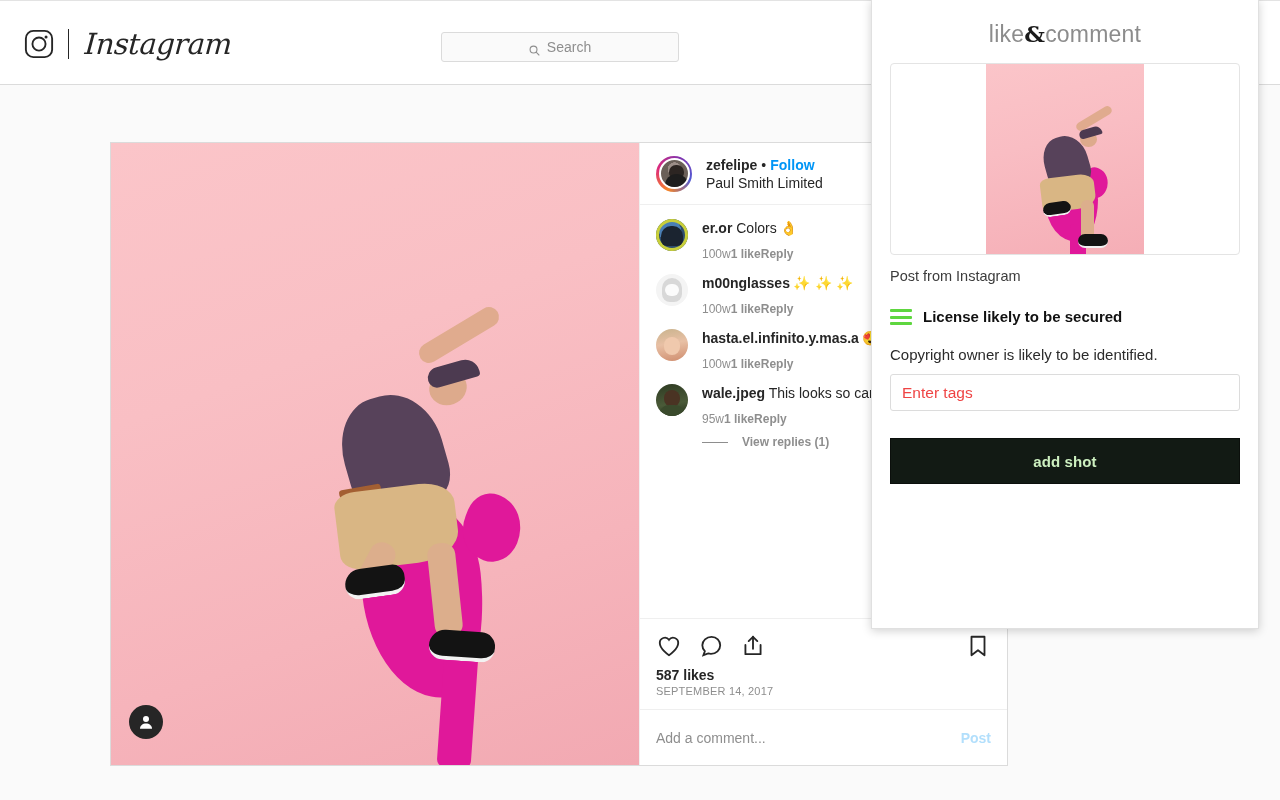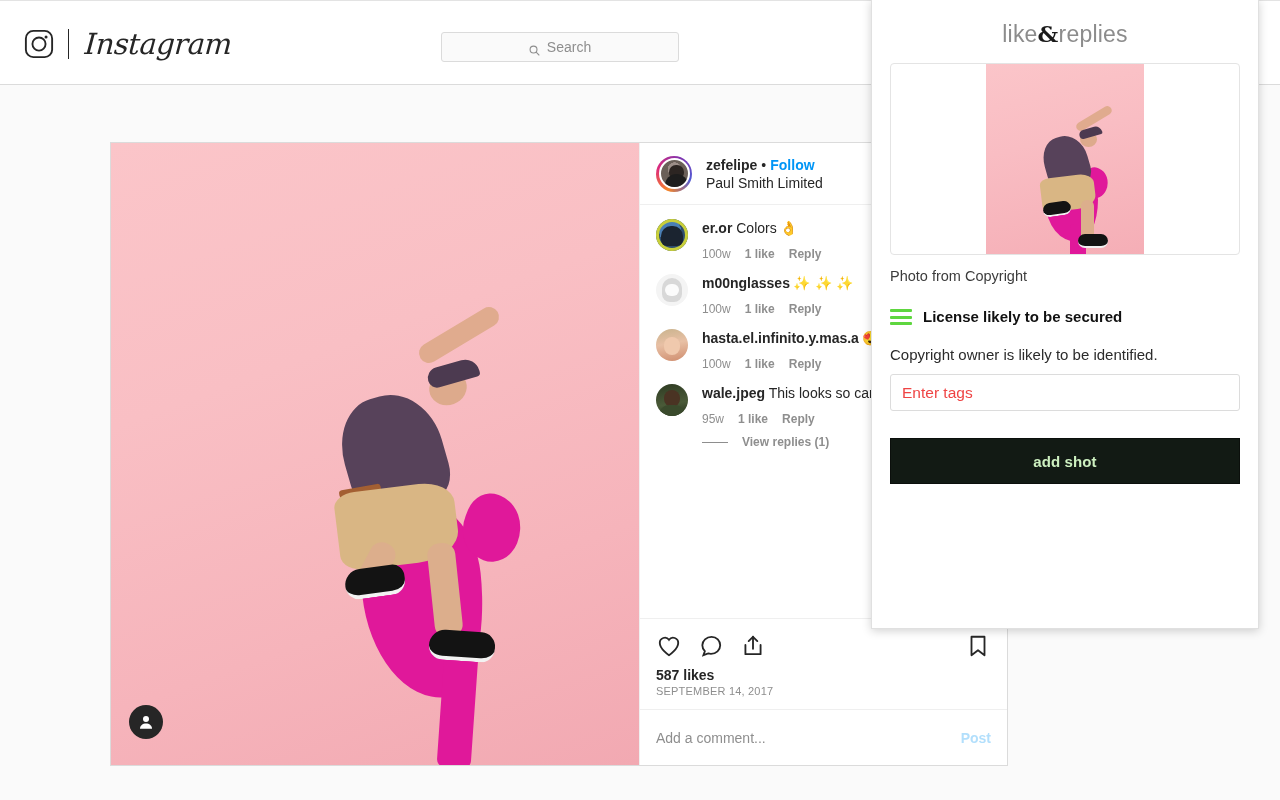--- a/index.html
+++ b/index.html
@@ -238,21 +238,21 @@
 
   .cmt-body { flex: 1 1 auto; min-width: 0; }
   .cmt-text {
     font-size: 14px; line-height: 19px; color:#262626;
     word-break: break-word;
   }
   .cmt-text .cu { font-weight: 700; }
   .cmt-meta {
     margin-top: 9px;
     font-size: 12px; color: #8e8e8e;
-    display: flex; align-items: center; gap: 14px;
+    display: flex; align-items: center; 
   }
   .cmt-meta .bold { font-weight: 600; }
   .cmt-meta .rep { font-weight: 600; }
   .cmt-replies {
     margin-top: 9px;
     display: flex; align-items: center; gap: 14px;
     font-size: 12px; color:#8e8e8e; font-weight: 600;
   }
   .rep-line { display:inline-block; width: 26px; height:1px; background:#8e8e8e; }
 
@@ -539,40 +539,40 @@
       <span class="ph">Add a comment...</span>
       <span class="post-btn">Post</span>
     </div>
 
   </div>
 </div>
 
 <div class="ext">
 
   <div class="ext-logo">
-    <span class="g">like</span><span class="amp">&amp;</span><span class="g">replies</span>
+    <span class="g">like</span><span class="amp">&amp;</span><span class="g">comment</span>
   </div>
 
   <div class="ext-thumb">
     <div class="thumb-img">
       <div class="t-shadow-blob"></div>
       <div class="t-shadow-leg"></div>
       <div class="t-shadow-arm"></div>
       <div class="t-arm"></div>
       <div class="t-torso"></div>
       <div class="t-head"></div>
       <div class="t-cap"></div>
       <div class="t-shorts"></div>
       <div class="t-legb"></div>
       <div class="t-shoea"></div>
       <div class="t-shoeb"></div>
     </div>
   </div>
 
-  <div class="ext-caption">Photo from Copyright</div>
+  <div class="ext-caption">Post from Instagram</div>
 
   <div class="ext-status">
     <span class="lic-icon">
         <i></i>
         <i></i>
         <i></i>
       </span>
     <span class="ext-status-label">License likely to be secured</span>
   </div>
 

